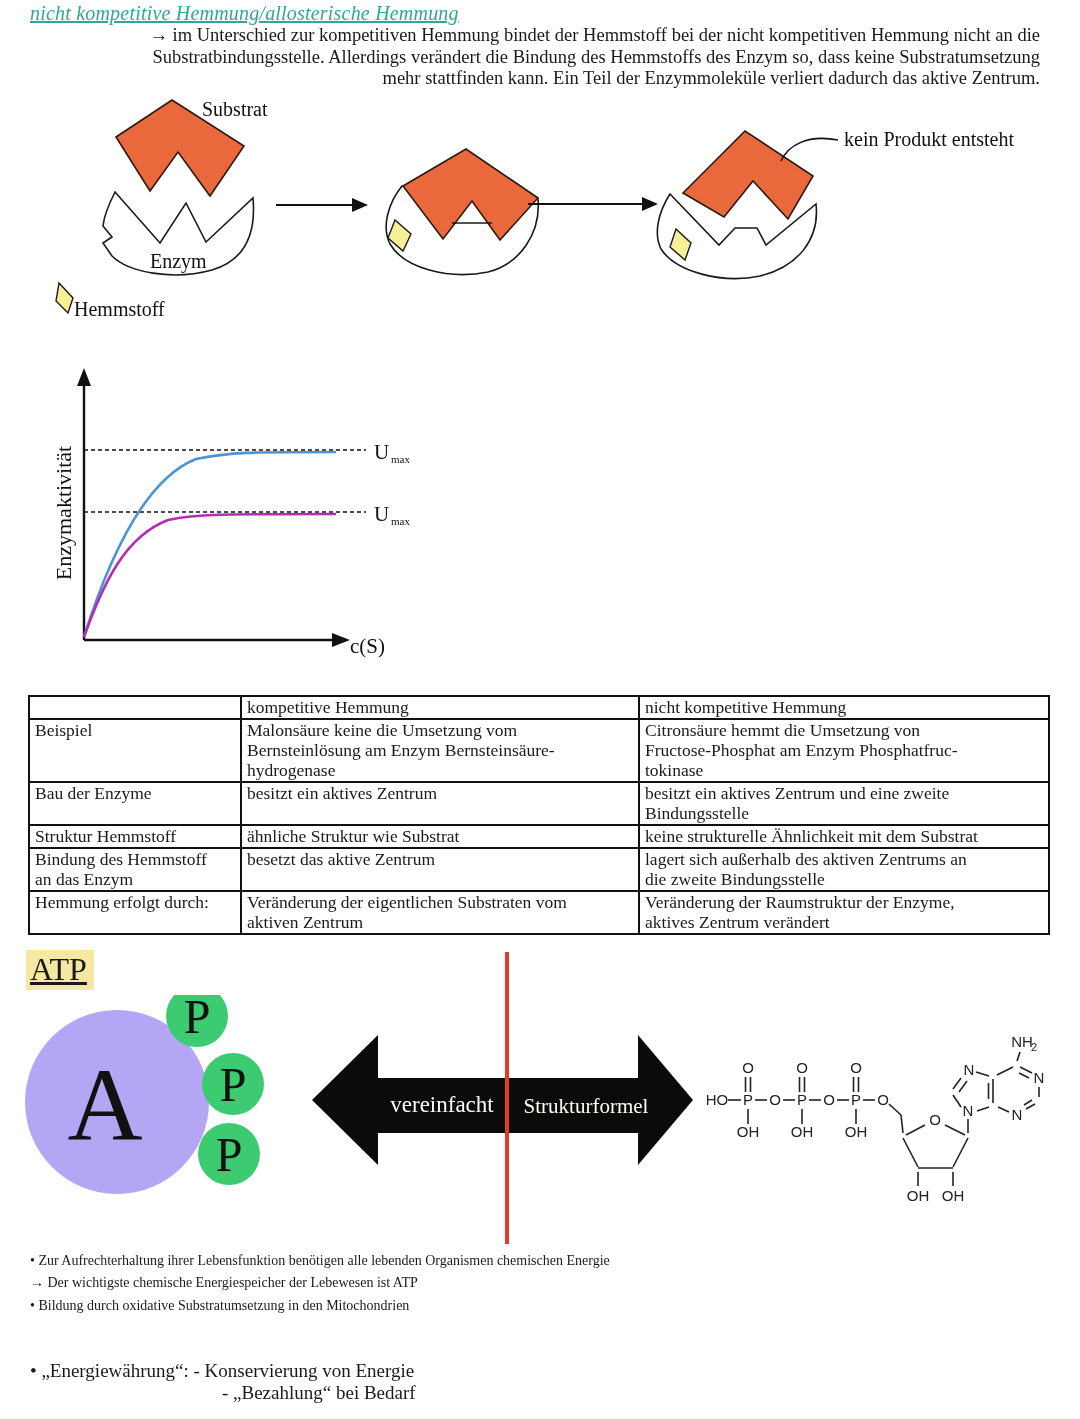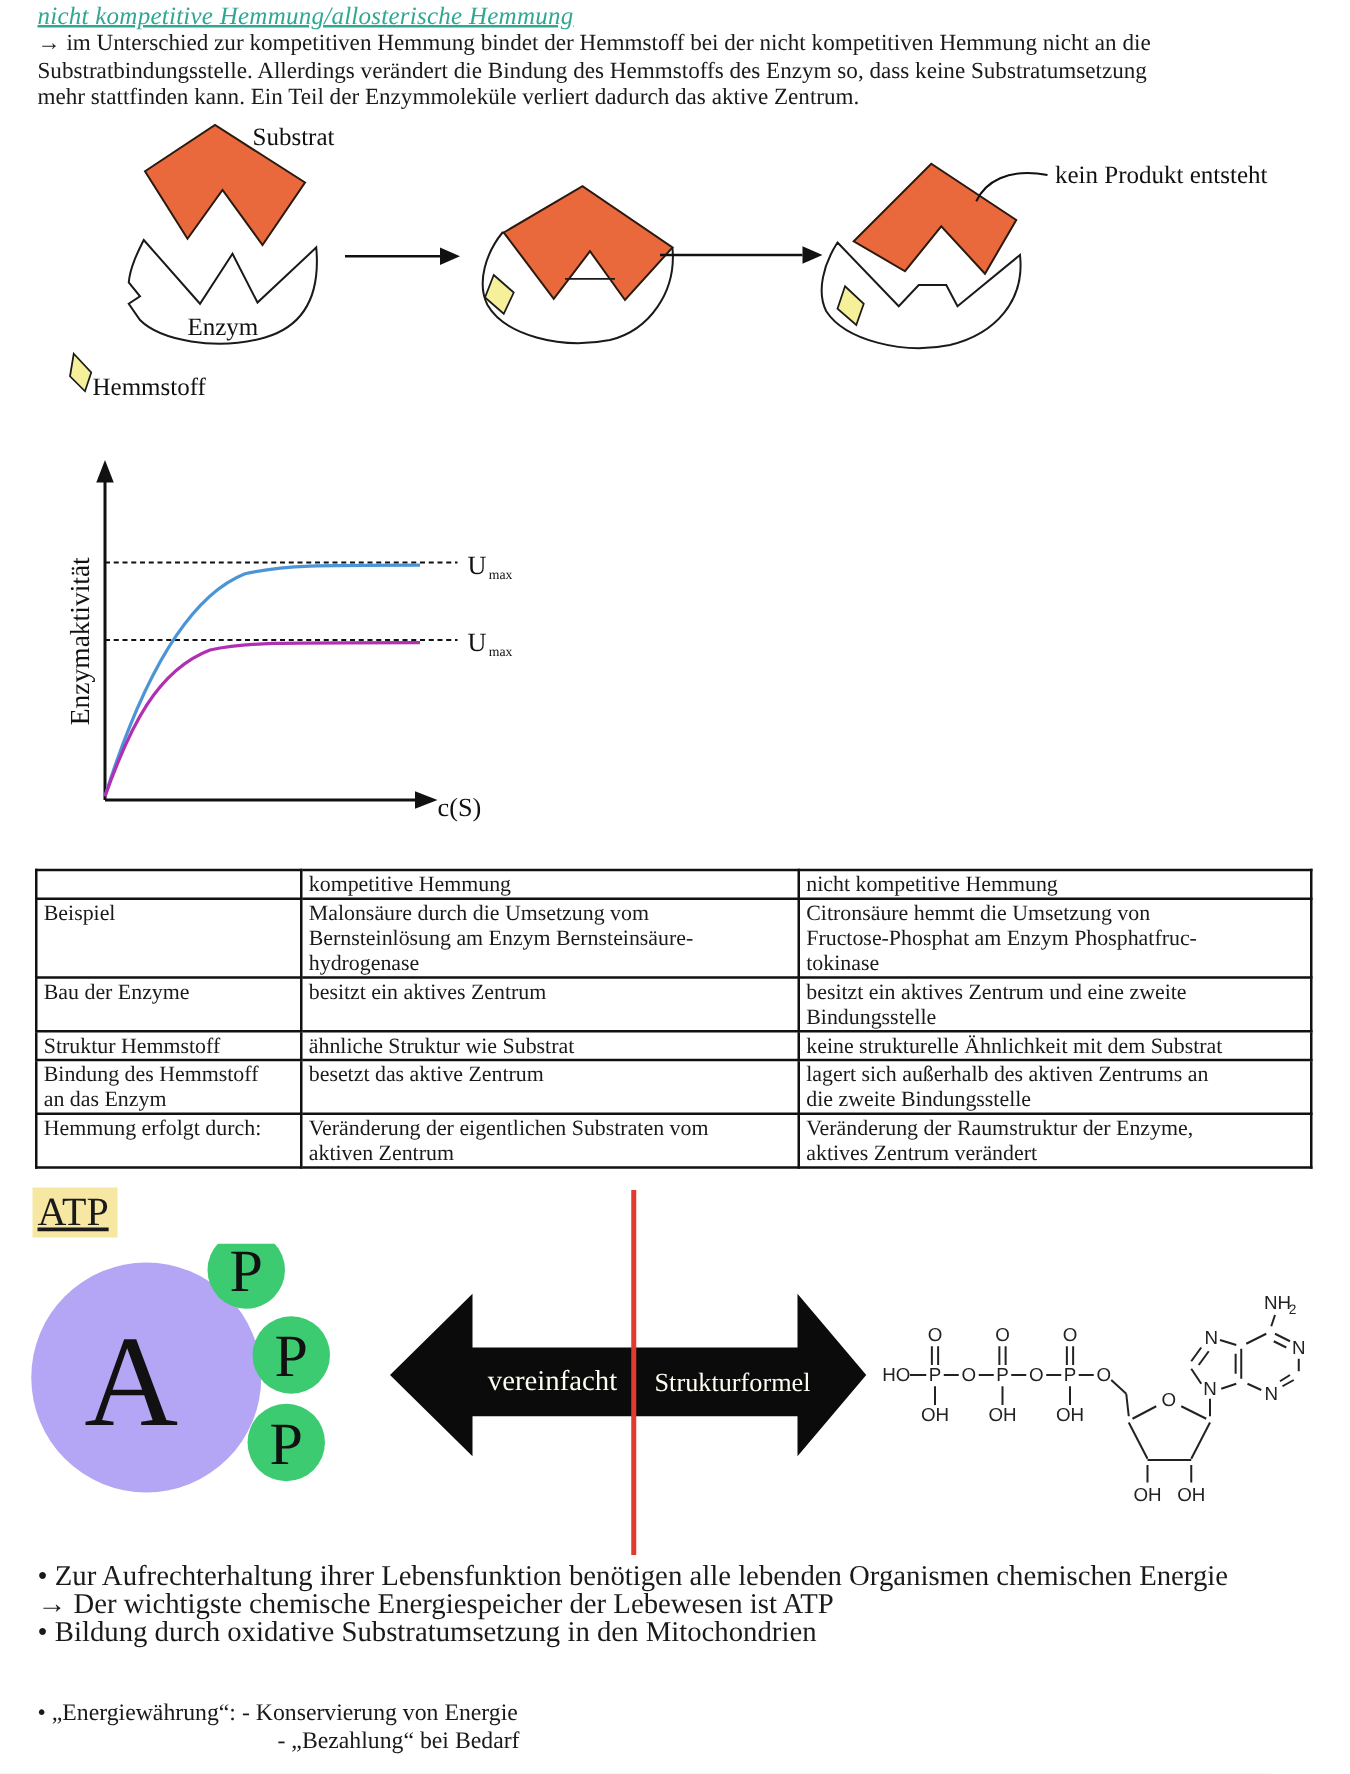--- a/index.html
+++ b/index.html
@@ -9,20 +9,21 @@
     margin:0 auto;
   }
   .abs{position:absolute;}
   .title{
     left:30px;top:2px;font-size:20px;font-style:italic;
     color:#2FA893;text-decoration:underline;letter-spacing:0.2px;
   }
   .intro{
     left:30px;top:25px;width:1010px;font-size:18.5px;line-height:21.5px;
     white-space:pre-line;
+    text-align:right;
   }
   svg text{font-family:"Liberation Serif",serif;fill:#111;}
   svg .lbl{font-size:20px;}
   .graph-ylab{font-size:22px;}
   .graph-xlab{font-size:21px;}
   .umax-u{font-size:21px;}
   .umax-sub{font-size:11px;}
   .cmp-table{
     border-collapse:collapse;font-size:17.5px;line-height:20px;
     table-layout:fixed;
@@ -36,21 +37,21 @@
     text-decoration:underline;padding:1px 7px 2px 4px;
   }
   .red-line{
     left:505px;top:952px;width:4px;height:292px;background:#E23B2E;
   }
   .arrow-text{fill:#fffef2;}
   .chem text{font-family:"Liberation Sans",sans-serif;font-size:15px;text-anchor:middle;fill:#222;}
   .chem text.sub{font-size:11px;}
   .chem line,.chem path{stroke:#222;stroke-width:1.6;fill:none;}
   .bullets{
-    left:30px;top:1250px;width:1020px;font-size:23px;line-height:22.4px;
+    left:30px;top:1250px;width:1020px;font-size:14px;line-height:22.4px;
   }
   .bullets div{white-space:pre;}
   .currency{left:30px;top:1360px;font-size:19px;line-height:22.4px;}
   .currency .line2{margin-left:192px;}
 </style>
 </head>
 <body>
 
 <div class="page">
 
@@ -117,21 +118,21 @@
         <col style="width:410px">
       </colgroup>
     <tbody>
         <tr>
       <td></td>
       <td>kompetitive Hemmung</td>
       <td>nicht kompetitive Hemmung</td>
     </tr>
     <tr>
       <td>Beispiel</td>
-      <td>Malonsäure durch die Umsetzung vom
+      <td>Malonsäure keine die Umsetzung vom
 Bernsteinlösung am Enzym Bernsteinsäure-
 hydrogenase</td>
       <td>Citronsäure hemmt die Umsetzung von
 Fructose-Phosphat am Enzym Phosphatfruc-
 tokinase</td>
     </tr>
     <tr>
       <td>Bau der Enzyme</td>
       <td>besitzt ein aktives Zentrum</td>
       <td>besitzt ein aktives Zentrum und eine zweite

